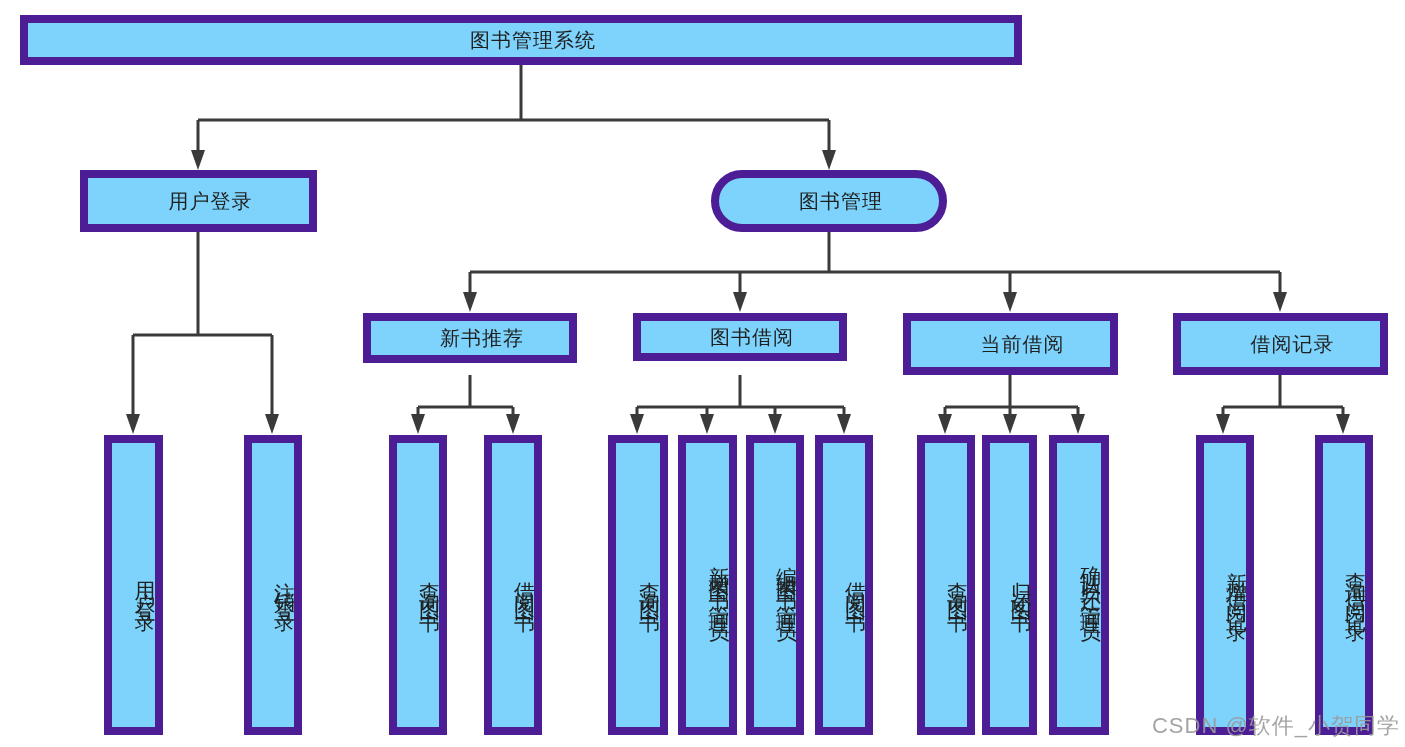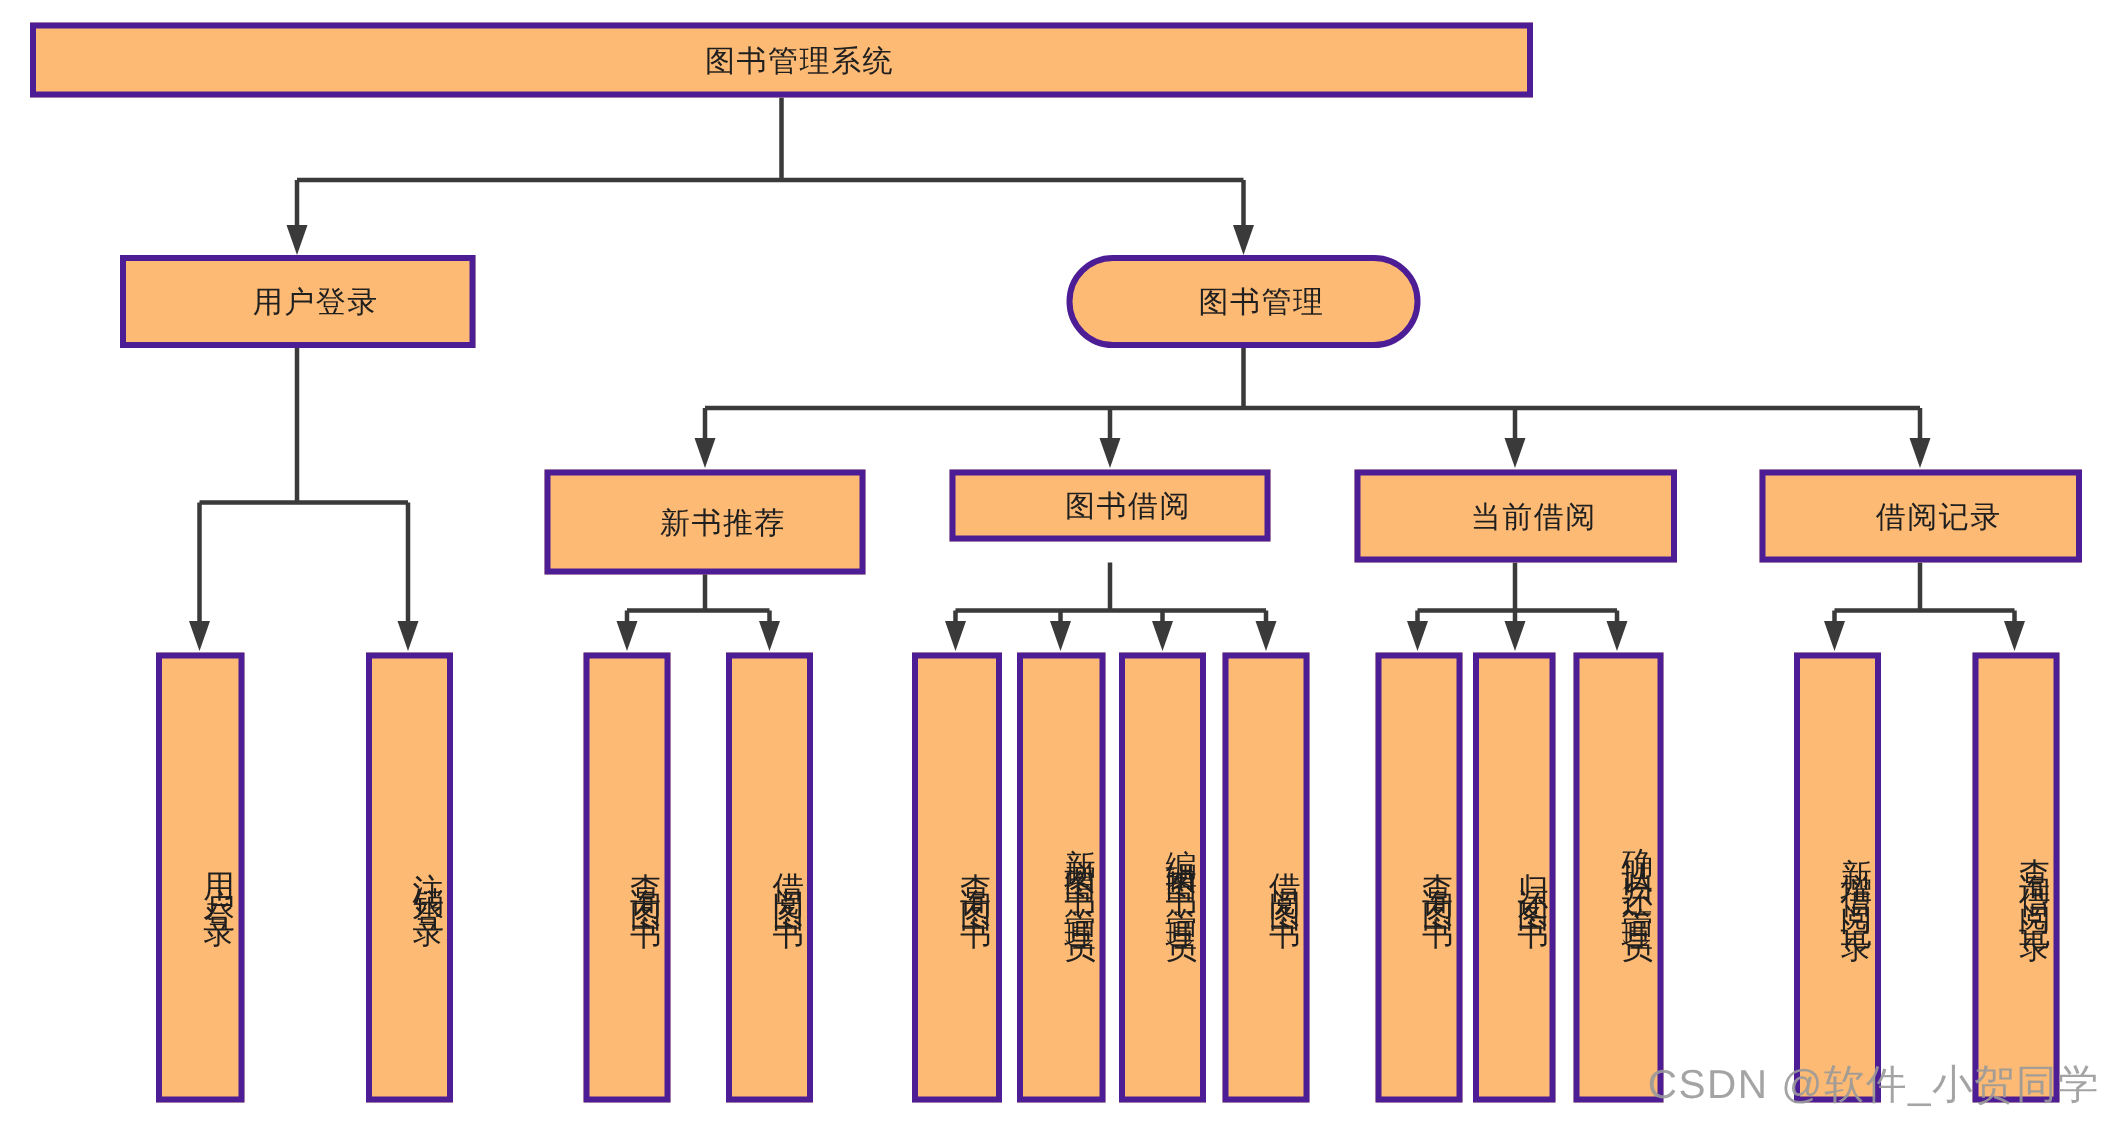--- a/index.html
+++ b/index.html
@@ -1,35 +1,35 @@
 <!DOCTYPE html>
 <html><head>
 <meta charset="utf-8">
 <style>
   html,body{margin:0;padding:0;background:#fff;}
   #canvas{
     position:relative;width:1405px;height:747px;background:#ffffff;overflow:hidden;
     font-family:"Liberation Sans","DejaVu Sans",sans-serif;color:#1f1f1f;
   }
   .box{
-    position:absolute;box-sizing:border-box;border:4px solid #4c1d95;background:#fdba74;
+    position:absolute;box-sizing:border-box;border:8px solid #4c1d95;background:#7dd3fc;
     display:flex;align-items:center;justify-content:center;z-index:2;padding-left:24px;
   }
   .hlabel{font-size:20px;letter-spacing:1px;white-space:nowrap;}
   .vlabel{
     writing-mode:vertical-rl;text-orientation:mixed;
     font-size:21px;letter-spacing:10px;line-height:1;white-space:nowrap;
   }
   .leaf .vlabel.long{letter-spacing:8px;}
   svg.connectors{position:absolute;left:0;top:0;z-index:1;}
   svg.connectors path{stroke:#3a3a3a;stroke-width:3;fill:none;}
   svg.connectors polygon{fill:#3a3a3a;stroke:none;}
   .watermark{
     position:absolute;right:5px;bottom:6px;z-index:3;
-    font-size:27px;letter-spacing:1px;color:rgba(154,154,154,0.9);white-space:nowrap;
+    font-size:22px;letter-spacing:1px;color:rgba(154,154,154,0.9);white-space:nowrap;
   }
 </style>
 </head>
 <body>
 
 <div id="canvas">
 
   <svg class="connectors" width="1405" height="747" viewBox="0 0 1405 747">
 
     <g>
@@ -84,21 +84,21 @@
     <span class="hlabel">图书管理系统</span>
   </div>
 
   <div class="box" style="left:80px;top:170px;width:237px;height:62px;">
     <span class="hlabel">用户登录</span>
   </div>
   <div class="box" style="left:711px;top:170px;width:236px;height:62px;border-radius:31px;">
     <span class="hlabel">图书管理</span>
   </div>
 
-  <div class="box" style="left:363px;top:313px;width:214px;height:70px;">
+  <div class="box" style="left:363px;top:313px;width:214px;height:50px;">
     <span class="hlabel">新书推荐</span>
   </div>
   <div class="box" style="left:633px;top:313px;width:214px;height:48px;">
     <span class="hlabel">图书借阅</span>
   </div>
   <div class="box" style="left:903px;top:313px;width:215px;height:62px;">
     <span class="hlabel">当前借阅</span>
   </div>
   <div class="box" style="left:1173px;top:313px;width:215px;height:62px;">
     <span class="hlabel">借阅记录</span>

